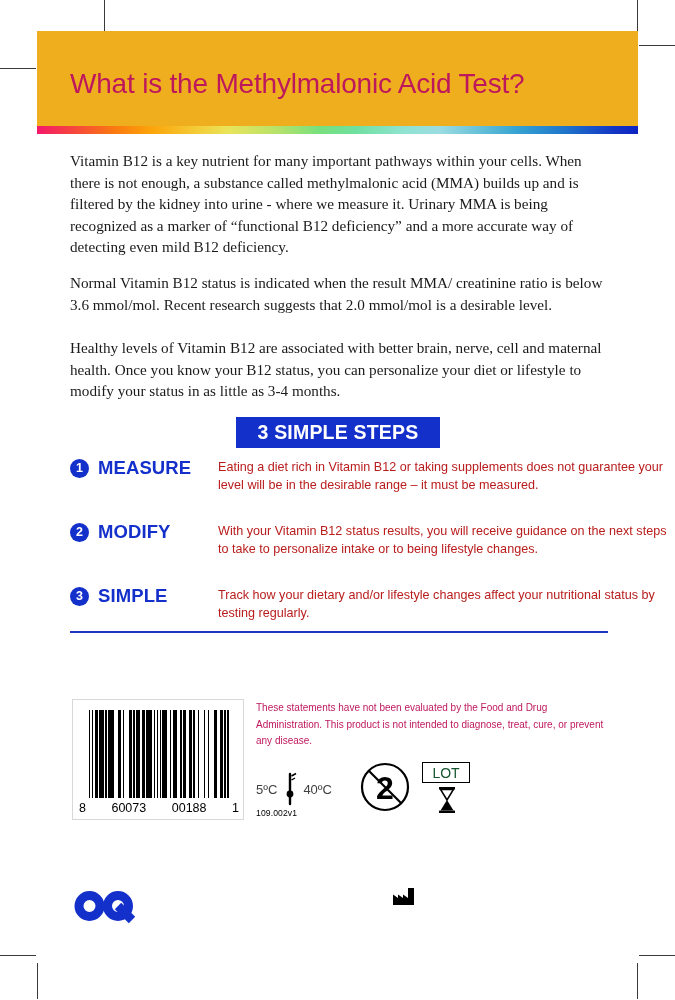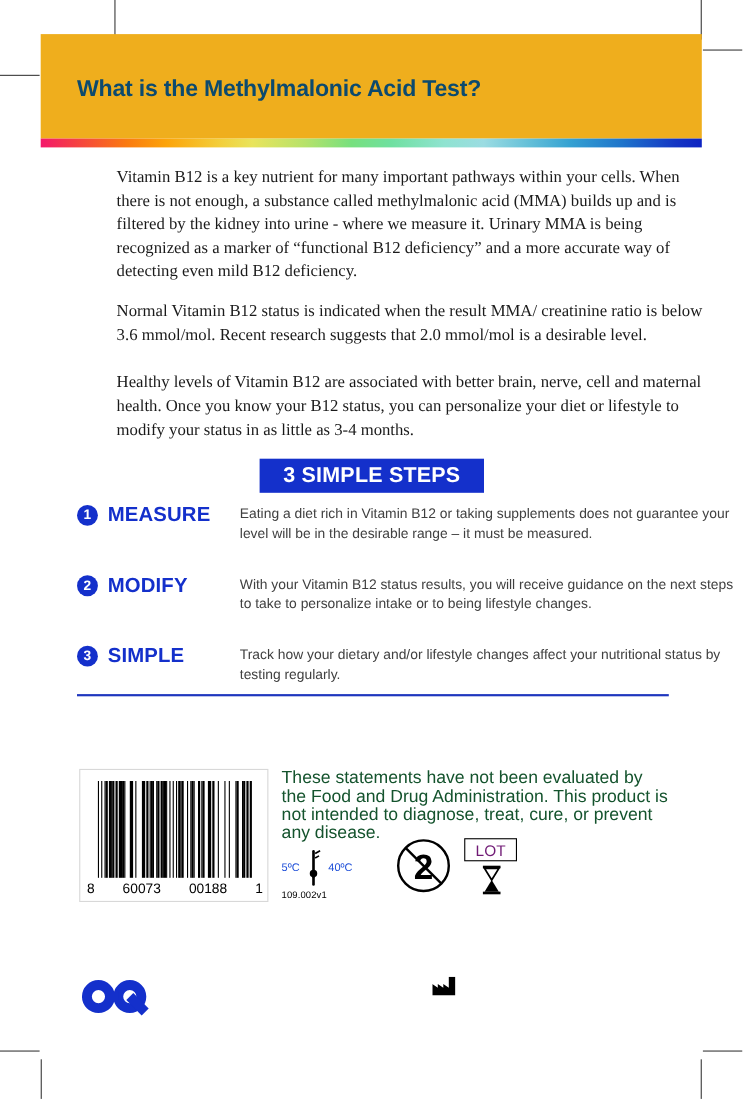--- a/index.html
+++ b/index.html
@@ -31,23 +31,23 @@
     top: 31px;
     width: 601px;
     height: 95px;
     background: #EFAE1D;
   }
   .header-title {
     position: absolute;
     left: 70px;
     top: 70px;
     width: 560px;
-    font-size: 21px;
-    font-weight: bold;
-    color: #0c4a6e;
+    font-size: 28px;
+    font-weight: normal;
+    color: #be185d;
     letter-spacing: -0.2px;
     line-height: 1;
   }
   .gradient-bar {
     position: absolute;
     left: 37px;
     top: 126px;
     width: 601px;
     height: 8px;
     background: linear-gradient(to right,
@@ -71,21 +71,20 @@
 
   
   .body-copy {
     position: absolute;
     left: 70px;
     width: 540px;
     font-family: "Liberation Serif", serif;
     font-size: 15.2px;
     line-height: 21.6px;
     color: #1a1a1a;
-    margin-left: 36px;
   }
   #para1 { top: 150px; }
   #para2 { top: 272px; }
   #para3 { top: 337px; }
 
   
   .steps-badge {
     position: absolute;
     left: 236px;
     top: 417px;
@@ -132,21 +131,21 @@
     letter-spacing: 0.1px;
     line-height: 1.1;
   }
   .step-text {
     position: absolute;
     left: 148px;
     top: 1px;
     width: 455px;
     font-size: 12.6px;
     line-height: 17.5px;
-    color: #404040;
+    color: #b91c1c;
   }
 
   .blue-rule {
     position: absolute;
     left: 70px;
     top: 631px;
     width: 538px;
     height: 2px;
     background: #1F36BE;
   }
@@ -183,41 +182,41 @@
     justify-content: space-between;
     font-family: "Liberation Sans", sans-serif;
   }
 
   
   .disclaimer {
     position: absolute;
     left: 256px;
     top: 700px;
     width: 352px;
-    font-size: 16px;
+    font-size: 10px;
     line-height: 16.6px;
-    color: #14532d;
+    color: #be185d;
   }
 
   
   .symbols { position: absolute; left: 256px; top: 758px; width: 360px; height: 64px; }
   .temp-group { position: absolute; left: 0px; top: 14px; display: flex; align-items: center; }
-  .temp-label { font-size: 10px; color: #1d4ed8; }
+  .temp-label { font-size: 13px; color: #404040; }
   .thermo { width: 20px; height: 34px; margin: 0 3px; }
   .rev-code {
     position: absolute; left: 0px; top: 50px;
     font-size: 8.6px; color: #000; letter-spacing: 0.1px;
   }
   .no-reuse { position: absolute; left: 104px; top: 4px; width: 50px; height: 50px; }
   .lot-box {
     position: absolute; left: 166px; top: 4px;
     width: 48px; height: 21px;
     border: 1.7px solid #000;
     display: flex; align-items: center; justify-content: center;
-    font-size: 14px; color: #701a75; box-sizing: border-box;
+    font-size: 14px; color: #14532d; box-sizing: border-box;
   }
   .hourglass { position: absolute; left: 180px; top: 28px; width: 22px; height: 28px; }
 
   
   .logo { position: absolute; left: 74px; top: 884px; width: 66px; height: 44px; }
   .mfr-icon { position: absolute; left: 393px; top: 888px; width: 21px; height: 17px; }
   .address {
     position: absolute; left: 420px; top: 884px; width: 220px;
     font-size: 12.8px; line-height: 17.4px; color: #1a1a1a;
   }

